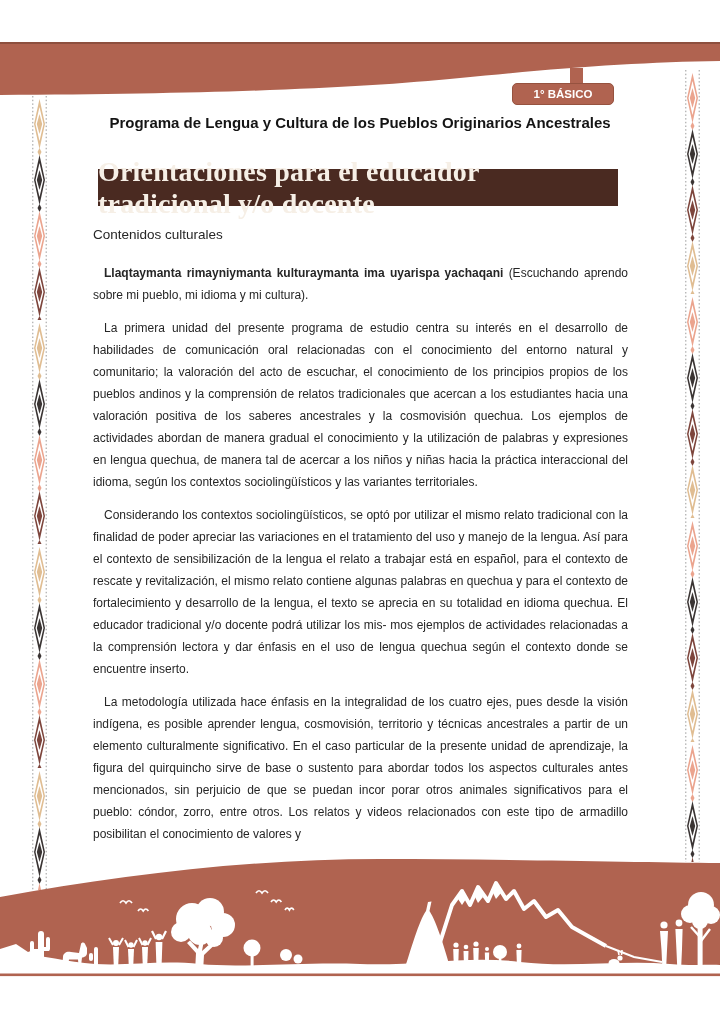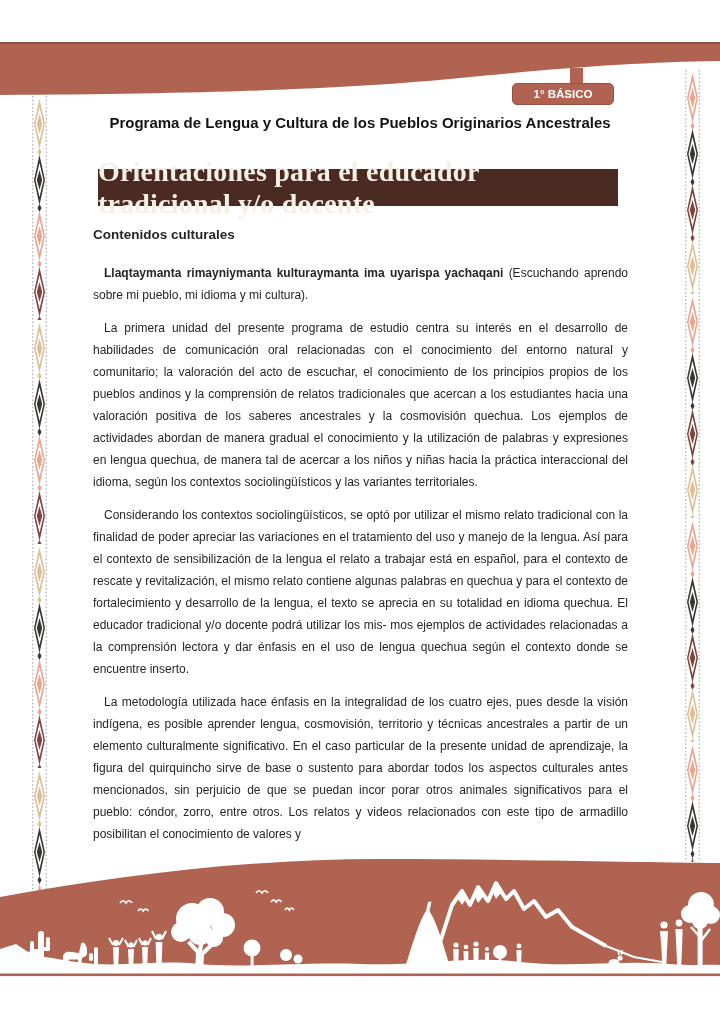--- a/index.html
+++ b/index.html
@@ -15,21 +15,21 @@
          background:var(--terracotta,#b06350);border:1px solid #96523f;border-radius:5px;
          color:var(--badge-text,#fff);font-size:11.5px;font-weight:bold;text-align:center;line-height:20px;}
   .ribbon{position:absolute;}
   .titles{position:absolute;left:60px;width:600px;top:112px;text-align:center;
           font-weight:bold;font-size:15px;line-height:22px;color:#141414;}
   .banner{position:absolute;left:98px;top:169px;width:520px;height:37px;
           background:var(--banner-bg,#4a2a21);display:flex;align-items:center;justify-content:center;}
   .banner span{font-family:"Liberation Serif",serif;font-weight:bold;font-size:28px;
           color:var(--banner-text,#f6efe6);letter-spacing:.2px;}
   .content{position:absolute;left:93px;top:225px;width:535px;}
-  .content .h{font-weight:bold;font-size:13.5px;line-height:19px;margin:0 0 18px 0;}
+  .content .h{font-weight:normal;font-size:13.5px;line-height:19px;margin:0 0 18px 0;}
   .content p{margin:0 0 11px 0;font-size:12px;line-height:22px;text-align:justify;}
   .content p.ind{text-indent:11px;}
   .rt{fill:var(--ribbon-tan,#e0bd92);} .rk{fill:var(--ribbon-black,#3a3433);}
   .rs{fill:var(--ribbon-salmon,#eba48e);} .rm{fill:var(--ribbon-maroon,#7d453c);}
   .redge{stroke:#9a9a9a;stroke-width:1;stroke-dasharray:1.5 2.2;}
   .footer-art{position:absolute;left:0;top:853px;}
 </style>
 </head>
 <body>
 

